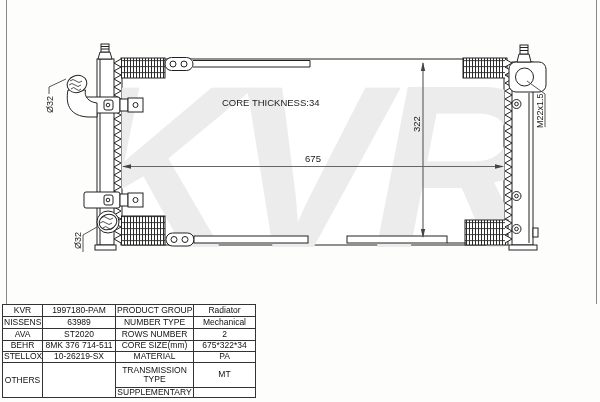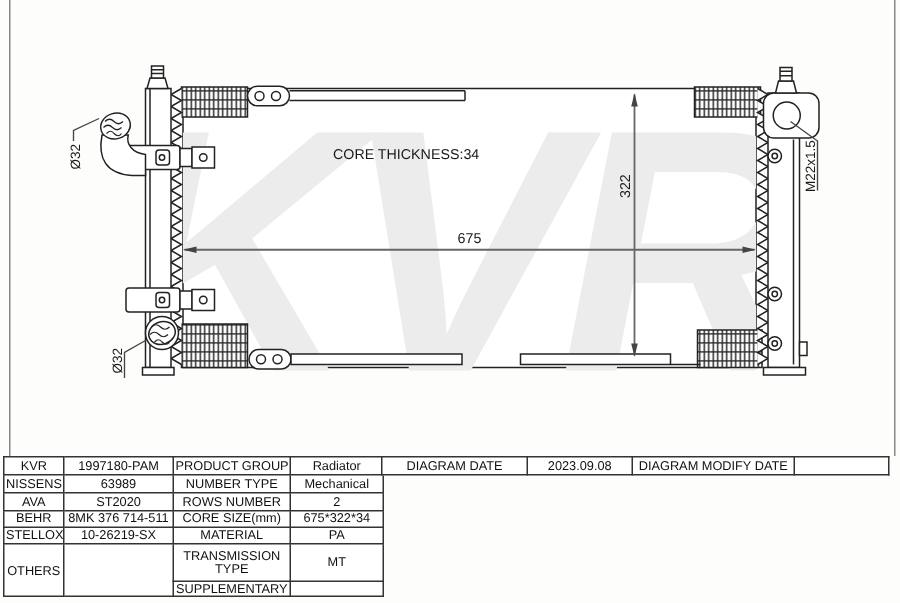--- a/index.html
+++ b/index.html
@@ -211,21 +211,15 @@
     </table>
 
   <table id="tblRight">
     <colgroup>
         <col style="width:97px">
         <col style="width:70px">
         <col style="width:108px">
         <col style="width:63px">
       </colgroup>
     <tbody>
-        <tr style="height:12px">
-      <td>DIAGRAM DATE</td>
-      <td>2023.09.08</td>
-      <td>DIAGRAM MODIFY DATE</td>
-      <td></td>
-    </tr>
   </tbody>
     </table>
 </div>
 
 </body></html>

